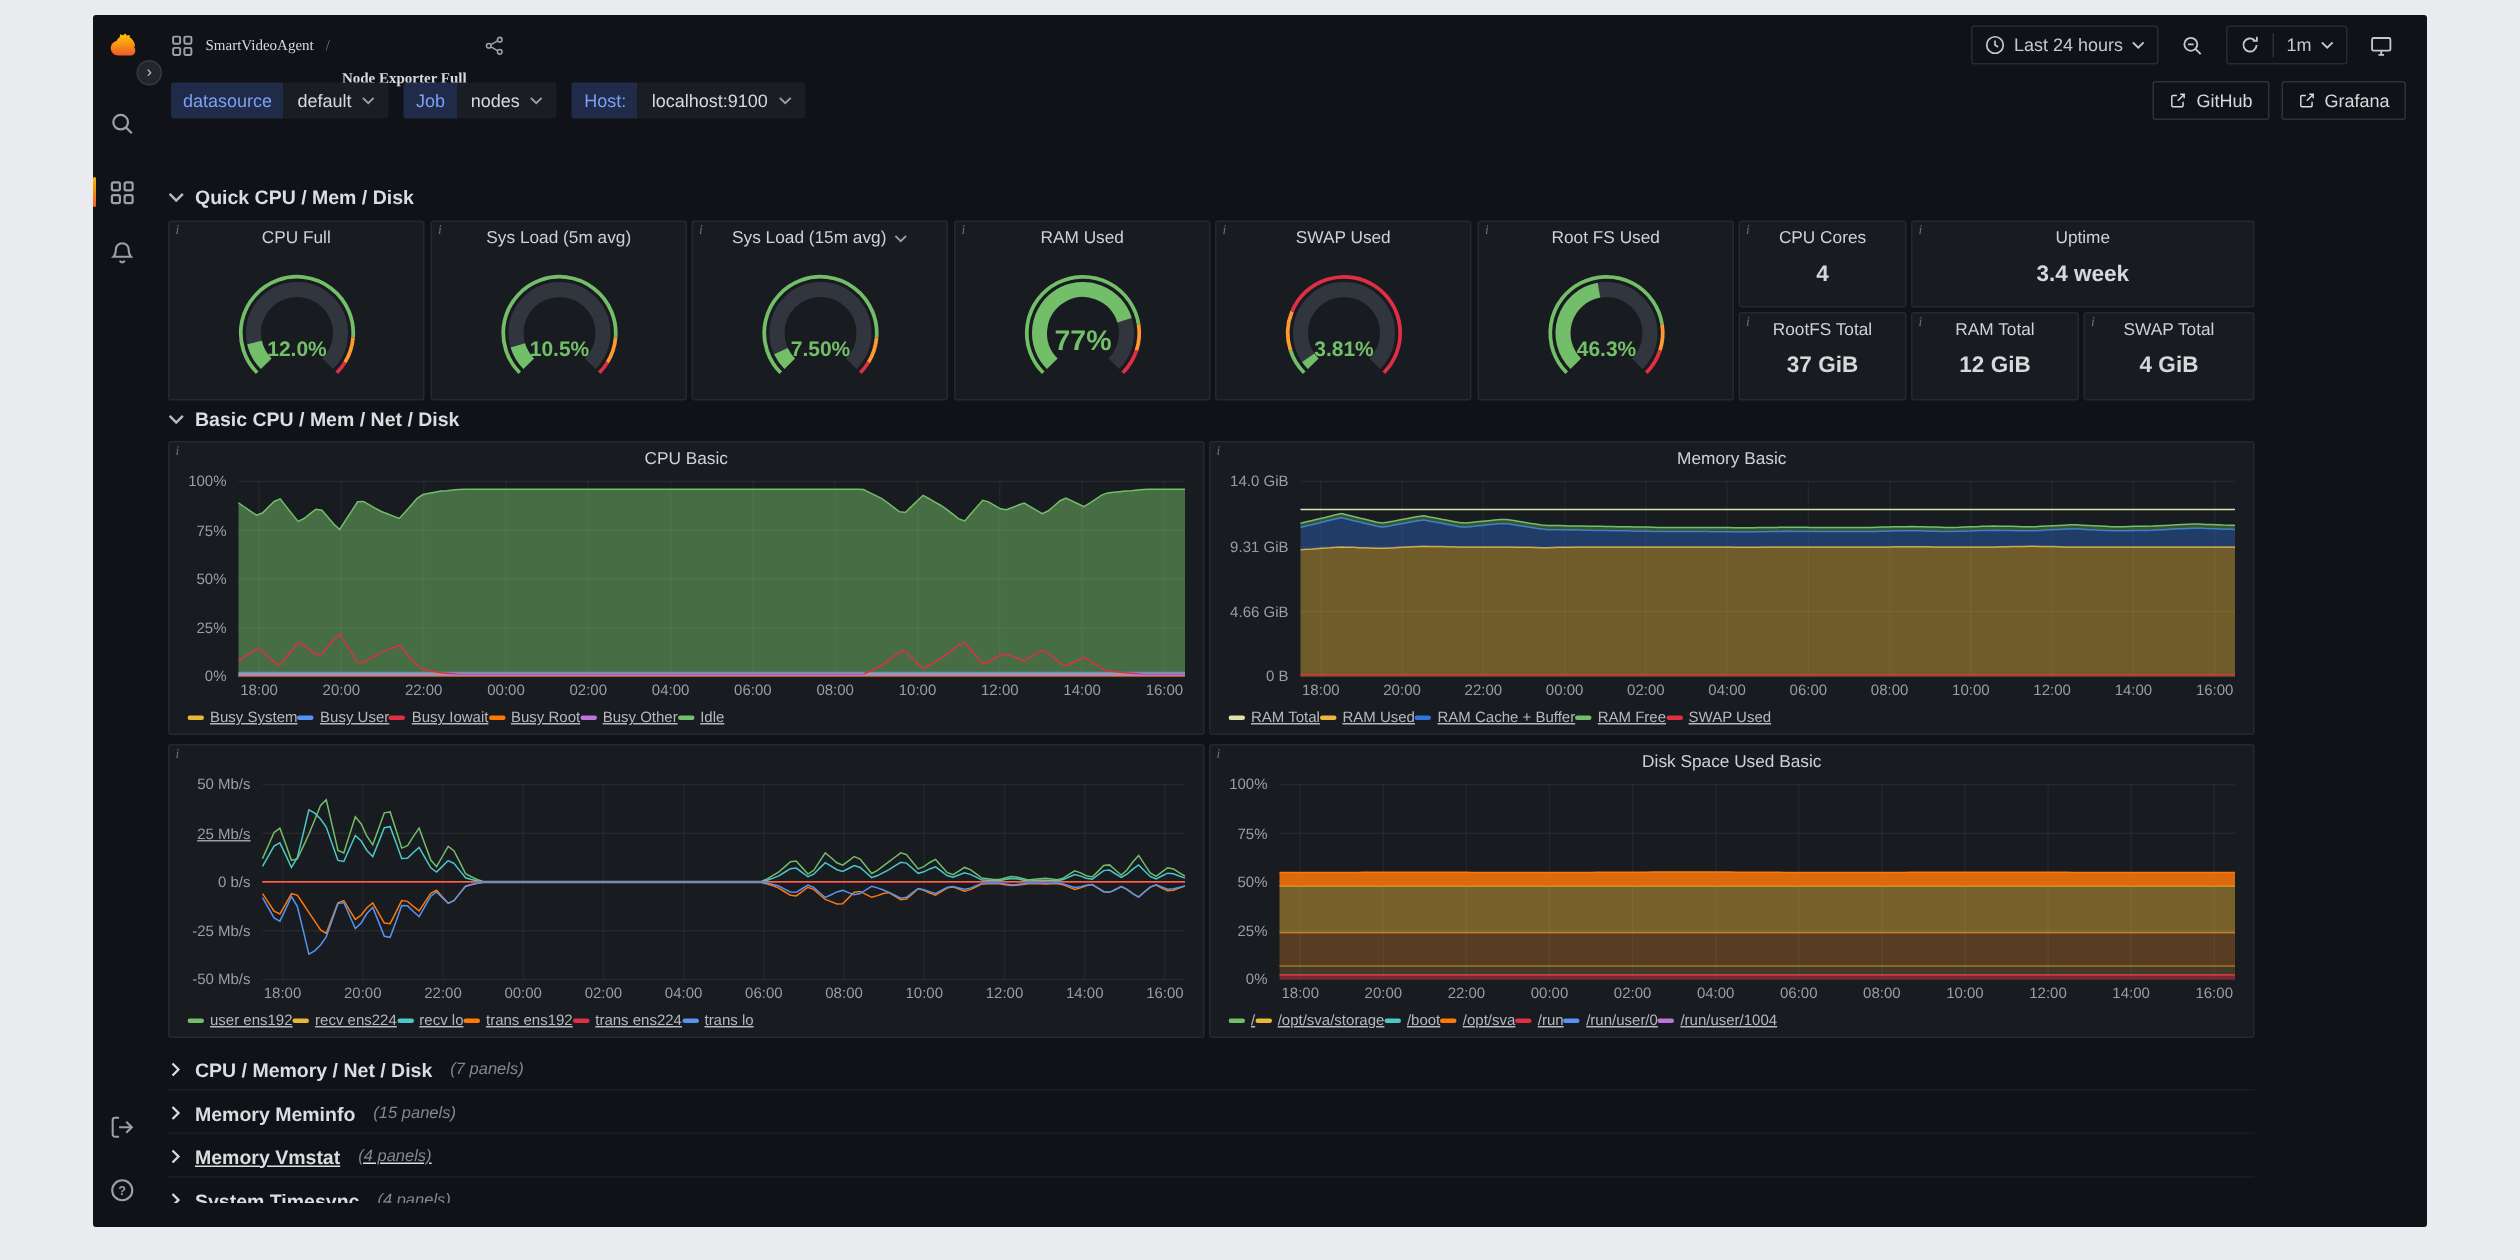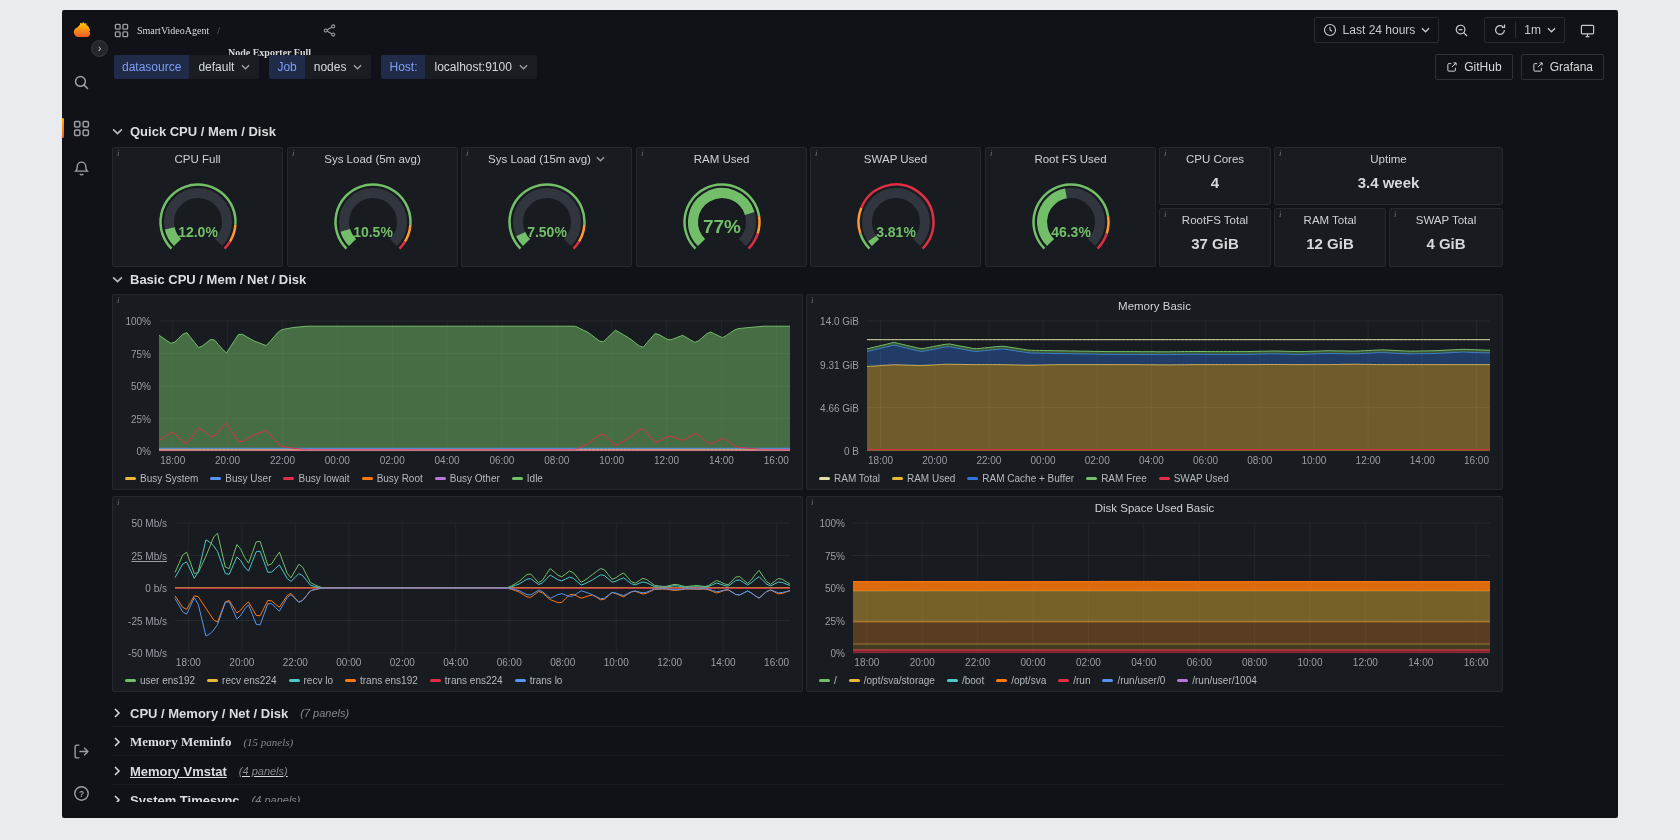--- a/index.html
+++ b/index.html
@@ -47,21 +47,21 @@
   .row-count { font-size:11px; font-style:italic; font-weight:400; color:#85878d; margin-left:4px; }
   .collapsed-row { position:absolute; display:flex; align-items:center; gap:8px; font-size:13px; font-weight:600; color:#dcdde1; border-bottom:1px solid rgba(204,204,220,0.06); cursor:pointer; }
 
   .panel { position:absolute; background:#181b1f; border:1px solid #25282e; border-radius:2px; overflow:hidden; }
   .panel-title { position:absolute; top:5px; left:0; right:0; display:flex; justify-content:center; align-items:center; gap:5px; font-size:11.5px; font-weight:500; color:#d0d1d6; cursor:pointer; white-space:nowrap; }
   .panel-title svg { color:#9da0a8; }
   .corner-i { position:absolute; top:0; left:4px; font-size:9px; font-style:italic; font-family:"Liberation Serif",serif; color:#6f7177; cursor:pointer; z-index:3; }
   .stat-value { position:absolute; top:26px; left:0; right:0; text-align:center; font-size:15px; font-weight:700; color:#d7d8dc; }
   .ylab { position:absolute; font-size:10px; color:#9b9ea6; text-align:right; }
   .xlab { position:absolute; font-size:10px; color:#9b9ea6; transform:translateX(-50%); white-space:nowrap; }
-  .legend { position:absolute; left:12px; right:6px; bottom:3px; height:15px; display:flex; gap:12px; font-size:10px; color:#b6b8be; overflow:hidden; }
+  .legend { position:absolute; left:12px; right:6px; bottom:3px; height:15px; display:flex; font-size:10px; color:#b6b8be; overflow:hidden;text-decoration:underline; }
   .legend-item { display:flex; align-items:center; gap:4px; white-space:nowrap; cursor:pointer; }
   .dashline { width:11px; height:3px; border-radius:2px; flex:none; }
 </style>
 </head>
 <body>
 
 <div class="stage">
   <div class="app">
 
     <aside class="sidebar">
@@ -355,20 +355,23 @@
           </div>
           <div class="panel" style="left: 1289px; top: 92px; width: 114px; height: 59px;">
             <div class="corner-i">i</div>
             <div class="panel-title">
               <span>SWAP Total</span>
             </div>
             <div class="stat-value">4 GiB</div>
           </div>
           <div class="panel" style="left: 12px; top: 178px; width: 691px; height: 196px;">
             <div class="corner-i">i</div>
+            <div class="panel-title">
+              <span>CPU Basic</span>
+            </div>
             <svg width="689" height="194" style="position:absolute;left:0;top:0">
               <line x1="46" x2="677" y1="156.0" y2="156.0" stroke="rgba(204,204,220,0.08)" stroke-width="1"></line>
               <line x1="46" x2="677" y1="123.5" y2="123.5" stroke="rgba(204,204,220,0.08)" stroke-width="1"></line>
               <line x1="46" x2="677" y1="91.0" y2="91.0" stroke="rgba(204,204,220,0.08)" stroke-width="1"></line>
               <line x1="46" x2="677" y1="58.5" y2="58.5" stroke="rgba(204,204,220,0.08)" stroke-width="1"></line>
               <line x1="46" x2="677" y1="26.0" y2="26.0" stroke="rgba(204,204,220,0.08)" stroke-width="1"></line>
               <line x1="59.7" x2="59.7" y1="26" y2="156" stroke="rgba(204,204,220,0.06)" stroke-width="1"></line>
               <line x1="114.6" x2="114.6" y1="26" y2="156" stroke="rgba(204,204,220,0.06)" stroke-width="1"></line>
               <line x1="169.5" x2="169.5" y1="26" y2="156" stroke="rgba(204,204,220,0.06)" stroke-width="1"></line>
               <line x1="224.3" x2="224.3" y1="26" y2="156" stroke="rgba(204,204,220,0.06)" stroke-width="1"></line>
@@ -657,21 +660,21 @@
               </span>
             </div>
           </div>
           <div class="collapsed-row" style="left: 12px; top: 584px; width: 1391px; height: 27px;">
             <svg width="10" height="10" viewBox="0 0 10 10" fill="none" stroke="currentColor" stroke-width="1.5">
               <path d="M3 1l4 4-4 4"></path>
             </svg>
             <span>CPU / Memory / Net / Disk</span>
             <span class="row-count">(7 panels)</span>
           </div>
-          <div class="collapsed-row" style="left: 12px; top: 613px; width: 1391px; height: 27px; font-family: Liberation Serif, serif;">
+          <div class="collapsed-row" style="left: 12px; top: 613px; width: 1391px; height: 27px;">
             <svg width="10" height="10" viewBox="0 0 10 10" fill="none" stroke="currentColor" stroke-width="1.5">
               <path d="M3 1l4 4-4 4"></path>
             </svg>
             <span>Memory Meminfo</span>
             <span class="row-count">(15 panels)</span>
           </div>
           <div class="collapsed-row" style="left: 12px; top: 642px; width: 1391px; height: 27px; text-decoration: underline;">
             <svg width="10" height="10" viewBox="0 0 10 10" fill="none" stroke="currentColor" stroke-width="1.5">
               <path d="M3 1l4 4-4 4"></path>
             </svg>

